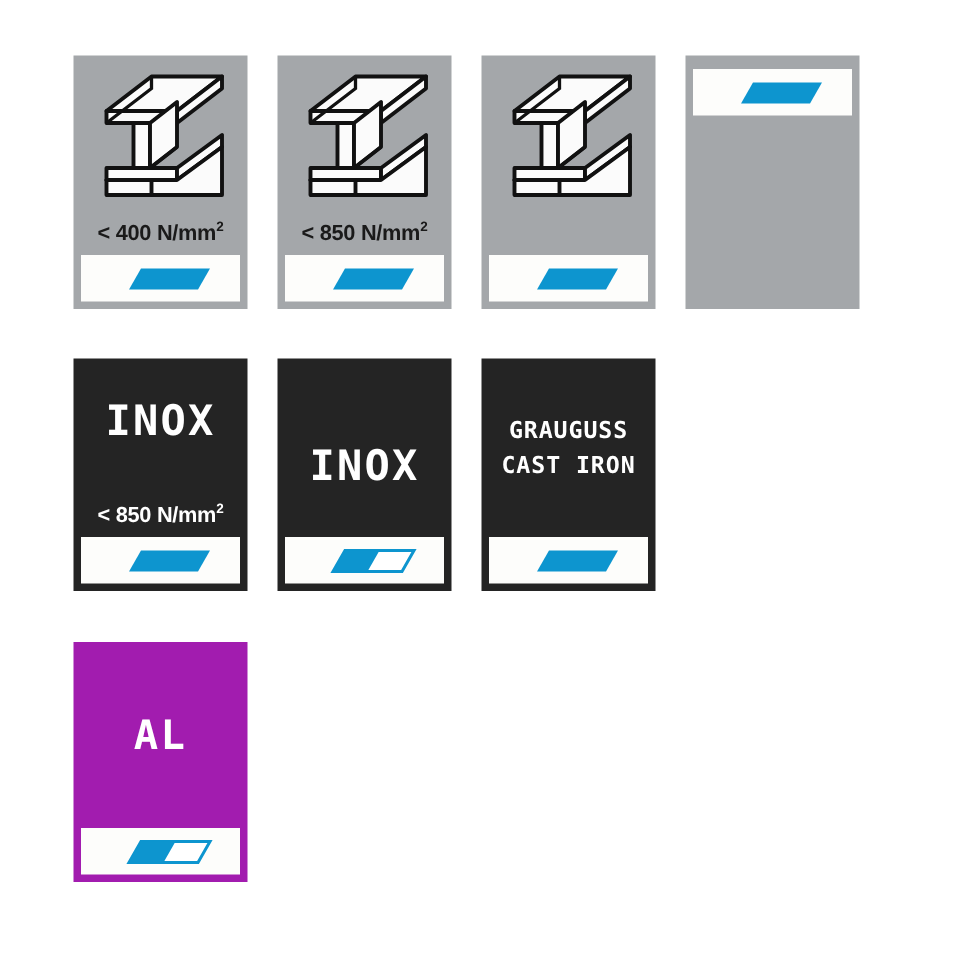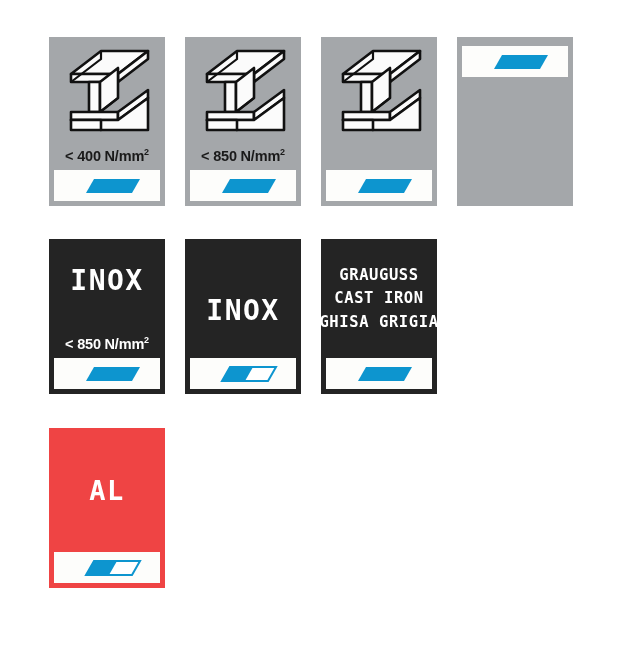--- a/index.html
+++ b/index.html
@@ -35,21 +35,21 @@
   
   .card {
     width: 116px;
     box-sizing: border-box;
     display: flex;
     flex-direction: column;
     padding: 5px 5px 5px 5px;
     background: #a4a7aa;
   }
   .card.dark   { background: #242424; }
-  .card.gray   { background: #ef4444; }
+  .card.gray   { background: #a21caf; }
 
   .card-body {
     flex: 0 0 auto;
     display: flex;
     flex-direction: column;
     align-items: center;
     justify-content: flex-start;
   }
 
   
@@ -247,21 +247,20 @@
           <path d="M14 16 L22 2 L45 2 L37 16 Z" fill="#0d95cf"></path>
         </svg>
       </div>
     </div>
 
     <div class="card dark">
       <div class="card-body">
         <div class="multiword">
           <div class="word">GRAUGUSS</div>
           <div class="word">CAST IRON</div>
-          <div class="word">GHISA GRIGIA</div>
         </div>
       </div>
       <div class="swatch-band">
         <svg class="swatch" viewBox="0 0 70 18">
           <path d="M14 16 L22 2 L68 2 L60 16 Z" fill="#0d95cf"></path>
         </svg>
       </div>
     </div>
 
   </div>

